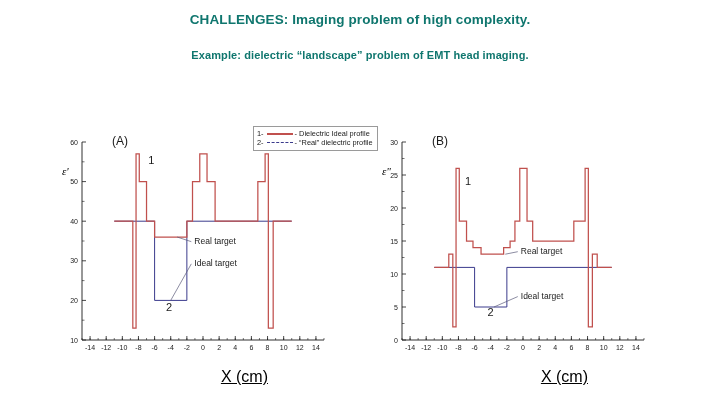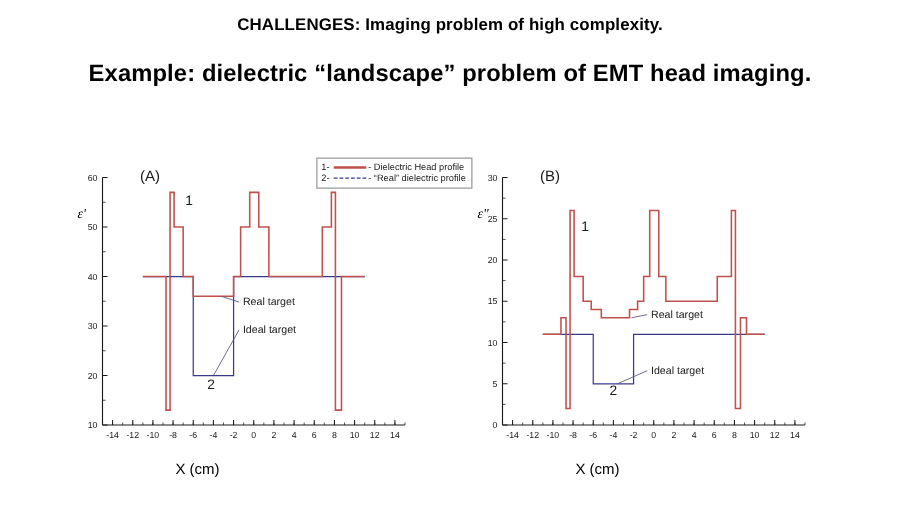--- a/index.html
+++ b/index.html
@@ -12,24 +12,24 @@
   }
   #slide{position:absolute;inset:0;}
 
   .title-block{
     position:absolute; left:0; right:0; top:12px;
     text-align:center;
   }
   .title-line{
     font-weight:bold;
     font-size:13.5px;
-    color:#000000;
+    color:#0f766e;
     letter-spacing:.1px;
   }
-  .title-line.second{ margin-top:22px; font-size:19px;}
+  .title-line.second{ margin-top:22px; font-size:11px;}
 
   .charts{
     position:absolute; left:0; top:110px; width:720px; height:290px;
   }
   .panel{position:absolute;top:0;width:340px;height:290px;}
   .panel.a{left:20px;}
   .panel.b{left:360px;}
 
   .panel-label{
     position:absolute;
@@ -45,24 +45,25 @@
     font-size:11px;
     color:#000;
     font-style:italic;
     font-family:"Liberation Serif", serif;
   }
   .panel.a .axis-title-y{left:42px;top:55px;}
   .panel.b .axis-title-y{left:22px;top:55px;}
 
   .axis-title-x{
     position:absolute;
-    font-size:12px;
+    font-size:16px;
     color:#000;
     width:100%;
-    text-align:center;
+    text-align:right;
+    text-decoration:underline;
   }
   .panel.a .axis-title-x{left:28px;top:258px;width:220px;}
   .panel.b .axis-title-x{left:8px;top:258px;width:220px;}
 
   svg{display:block;position:absolute;left:0;top:0;overflow:visible;}
   .tick-text{font-family:"Liberation Sans", sans-serif;font-size:7px;fill:#1a1a1a;}
   .ann-text{font-family:"Liberation Sans", sans-serif;font-size:8.5px;fill:#1a1a1a;}
   .curve-num{font-family:"Liberation Sans", sans-serif;font-size:11px;fill:#1a1a1a;}
 
   .legend-box{
@@ -89,21 +90,21 @@
 
   <div class="title-block">
     <div class="title-line">CHALLENGES: Imaging problem of high complexity.</div>
     <div class="title-line second">Example: dielectric “landscape” problem of EMT head imaging.</div>
   </div>
 
   <div class="legend-box">
     <div class="legend-row">
       <span class="legend-key">1-</span>
       <span class="legend-swatch solid"></span>
-      <span>- Dielectric Head profile</span>
+      <span>- Dielectric Ideal profile</span>
     </div>
     <div class="legend-row">
       <span class="legend-key">2-</span>
       <span class="legend-swatch dashed"></span>
       <span>- “Real” dielectric profile</span>
     </div>
   </div>
 
   <div class="charts">
 

